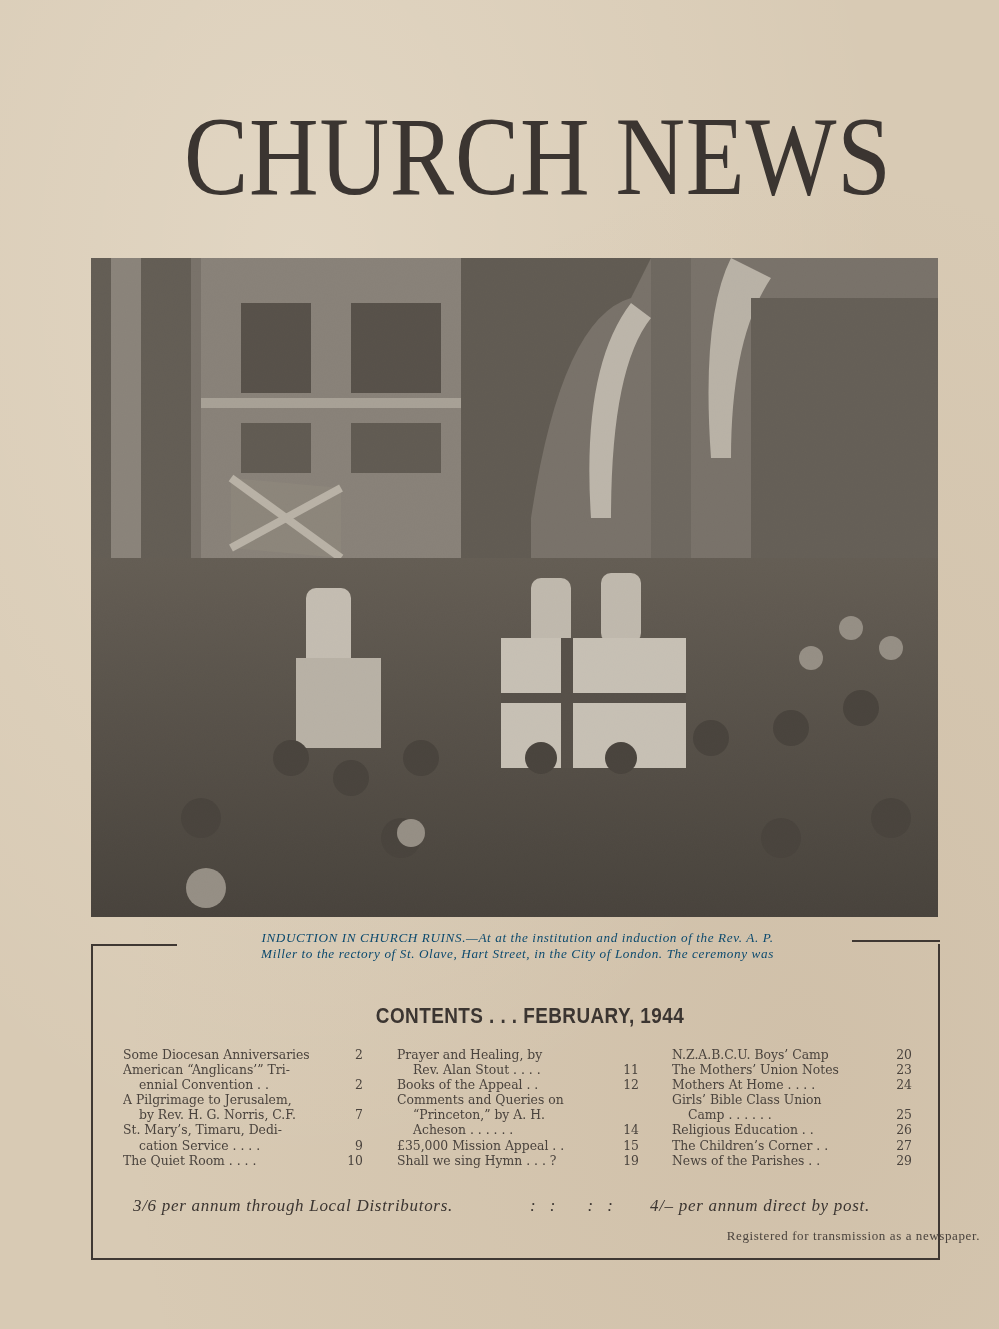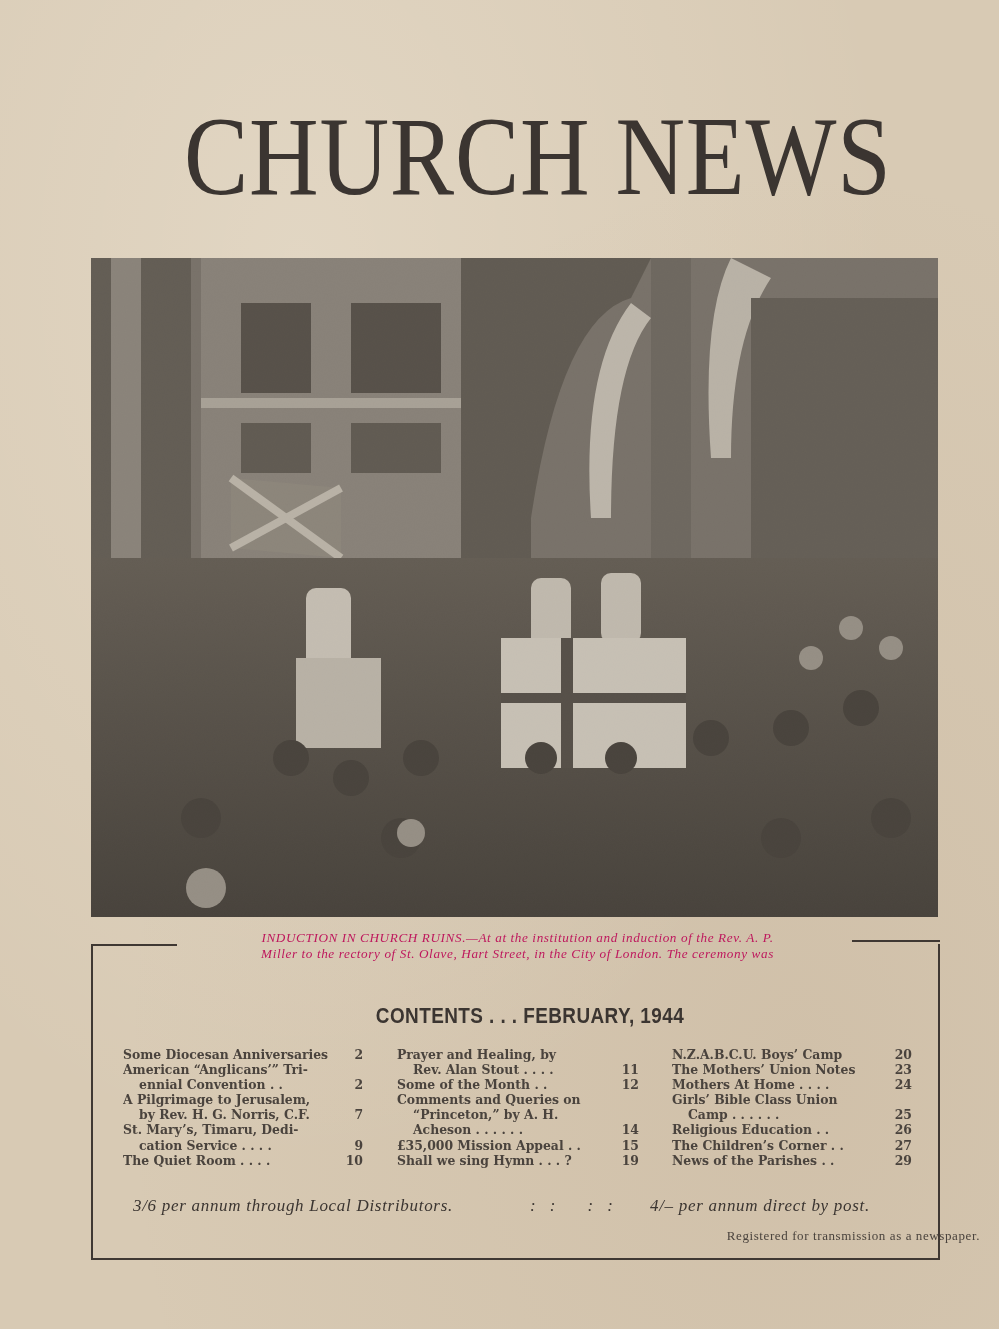--- a/index.html
+++ b/index.html
@@ -11,33 +11,33 @@
       radial-gradient(ellipse at 80% 80%, rgba(150,120,90,0.12), transparent 60%),
       #d8cab4;}
   .masthead{position:absolute;left:130px;top:96px;width:770px;height:120px;
     font-family:"Liberation Serif",serif;font-size:112px;line-height:120px;color:#3b3531;
     text-align:center;letter-spacing:1px;transform:scaleX(0.86);transform-origin:center;
     white-space:nowrap;}
   .photo{position:absolute;left:91px;top:258px;width:847px;height:659px;overflow:hidden;
     background:#6b655d;}
   .photo svg{width:100%;height:100%;display:block;}
   .caption{position:absolute;left:175px;top:930px;width:685px;text-align:center;
-    font-style:italic;font-size:13.2px;line-height:16px;color:#be185d;letter-spacing:0.6px;}
+    font-style:italic;font-size:13.2px;line-height:16px;color:#0c4a6e;letter-spacing:0.6px;}
   .box{position:absolute;left:91px;top:944px;width:849px;height:316px;
     border:2px solid #3f3833;border-top:none;box-sizing:border-box;}
   .box-top-left{position:absolute;left:91px;top:944px;width:86px;border-top:2px solid #3f3833;}
   .box-top-right{position:absolute;left:852px;top:940px;width:88px;border-top:2px solid #3f3833;}
   .contents-title{position:absolute;left:320px;top:1003px;width:420px;text-align:center;
     font-family:"Liberation Sans",sans-serif;font-weight:bold;font-size:22px;color:#3b3531;
     transform:scaleX(0.86);transform-origin:center;letter-spacing:0.5px;white-space:nowrap;}
   .col{position:absolute;top:1047px;font-family:"DejaVu Serif",serif;font-size:12.4px;line-height:15.1px;color:#4a433d;}
   .col1{left:123px;width:240px;}
   .col2{left:397px;width:242px;}
   .col3{left:672px;width:240px;}
-  .entry{display:flex;justify-content:flex-end;white-space:nowrap;font-weight:bold;}
+  .entry{display:flex;justify-content:flex-end;white-space:nowrap;}
   .entry .t{flex:1;overflow:hidden;}
   .entry .p{width:26px;text-align:right;}
   .entry.indent .t{padding-left:16px;}
   .subs{position:absolute;left:110px;top:1196px;width:830px;font-style:italic;font-size:17px;
     color:#3b3531;letter-spacing:0.7px;white-space:nowrap;}
   .subs .a{position:absolute;left:23px;}
   .subs .sep{position:absolute;left:420px;letter-spacing:14px;}
   .subs .b{position:absolute;left:540px;text-align:center;}
   .registered{position:absolute;left:110px;top:1228px;width:870px;text-align:right;font-size:13px;
     color:#4a433d;letter-spacing:0.6px;}
@@ -171,21 +171,21 @@
 <div class="col col2" id="col1">
     <div class="entry">
       <span class="t">Prayer  and  Healing,  by</span>
       <span class="p"></span>
     </div>
     <div class="entry indent">
       <span class="t">Rev. Alan Stout . .  . .</span>
       <span class="p">11</span>
     </div>
     <div class="entry">
-      <span class="t">Some of the Month  . .</span>
+      <span class="t">Books of the Appeal  . .</span>
       <span class="p">12</span>
     </div>
     <div class="entry">
       <span class="t">Comments and Queries on</span>
       <span class="p"></span>
     </div>
     <div class="entry indent">
       <span class="t">“Princeton,” by A. H.</span>
       <span class="p"></span>
     </div>

